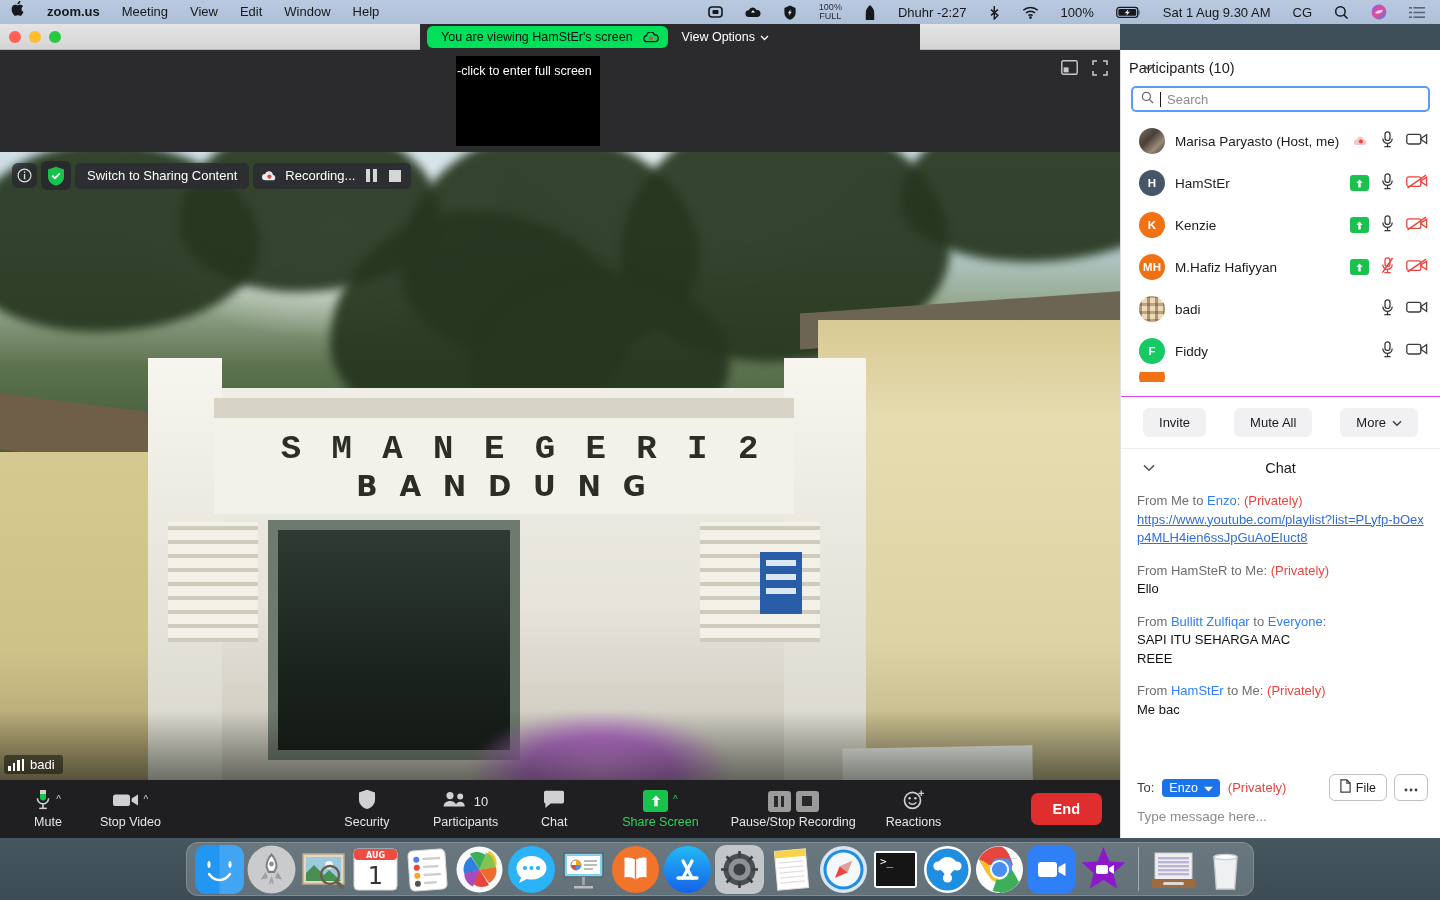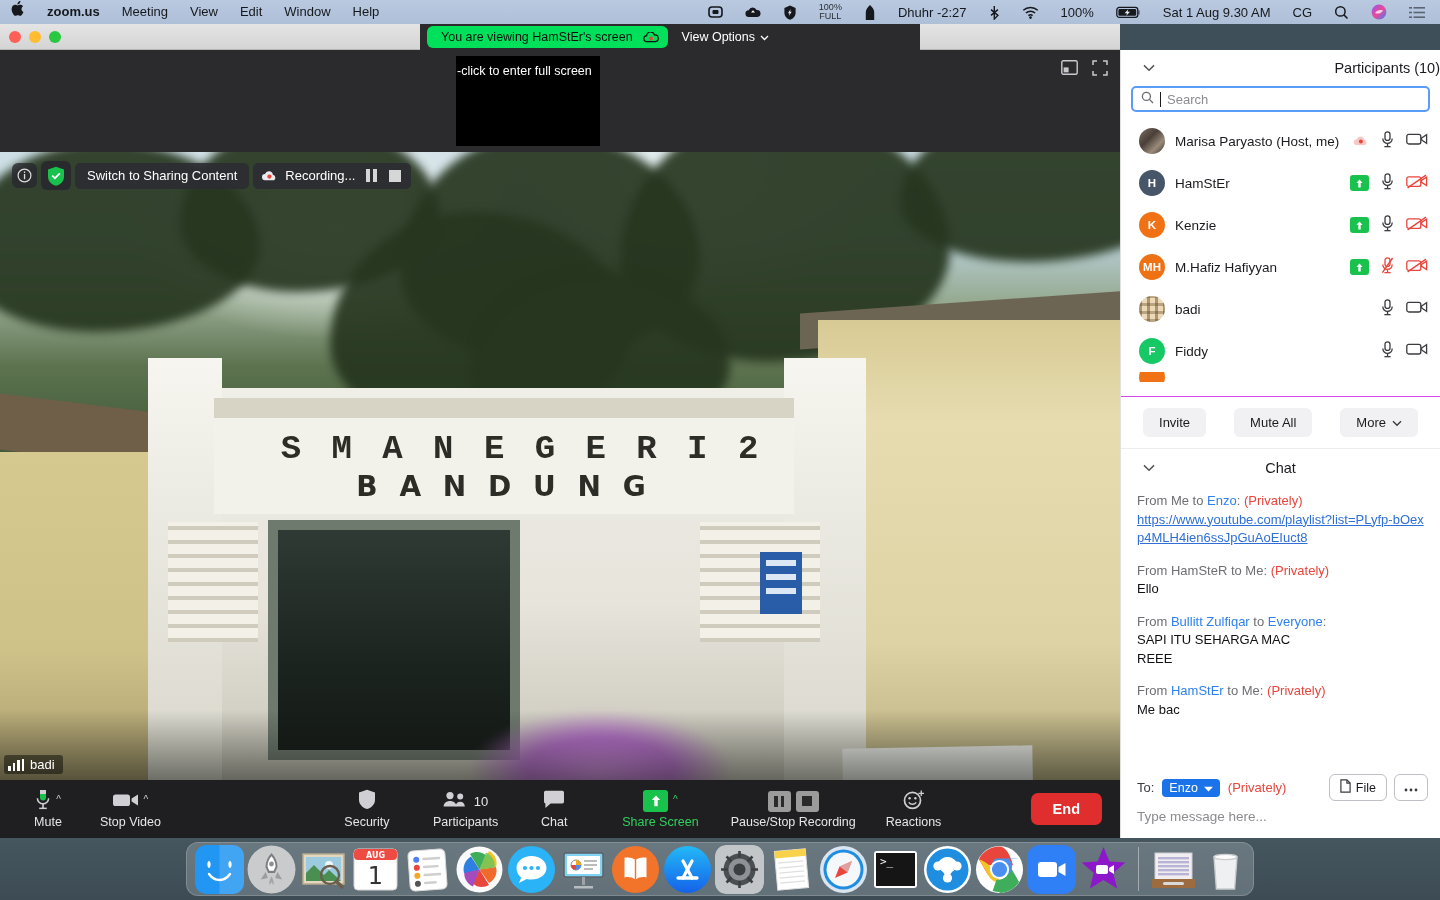--- a/index.html
+++ b/index.html
@@ -206,21 +206,21 @@
   }
   .pcount { font-size: 13px; color: #e6e6e6; }
 
   
   .panel {
     position: absolute; left: 1120px; top: 50px; width: 320px; height: 788px;
     background: #fff; border-left: 1px solid #e1e1e3;
     display: flex; flex-direction: column;
   }
   .panel-head {
-    height: 36px; display: flex; align-items: center; justify-content: flex-end;
+    height: 36px; display: flex; align-items: center; justify-content: flex-start;
     position: relative; font-size: 14.5px; color: #1b1b1f; flex: none; padding-left: 8px;
   }
   .panel-head .chev {
     position: absolute; left: 22px; top: 50%; transform: translateY(-50%);
     color: #555; font-size: 11px;
   }
   .search-wrap { padding: 0 10px 8px; flex: none; }
   .search-box {
     height: 26px; border: 2px solid #5b9bf8; border-radius: 5px;
     display: flex; align-items: center; gap: 6px; padding: 0 8px;

